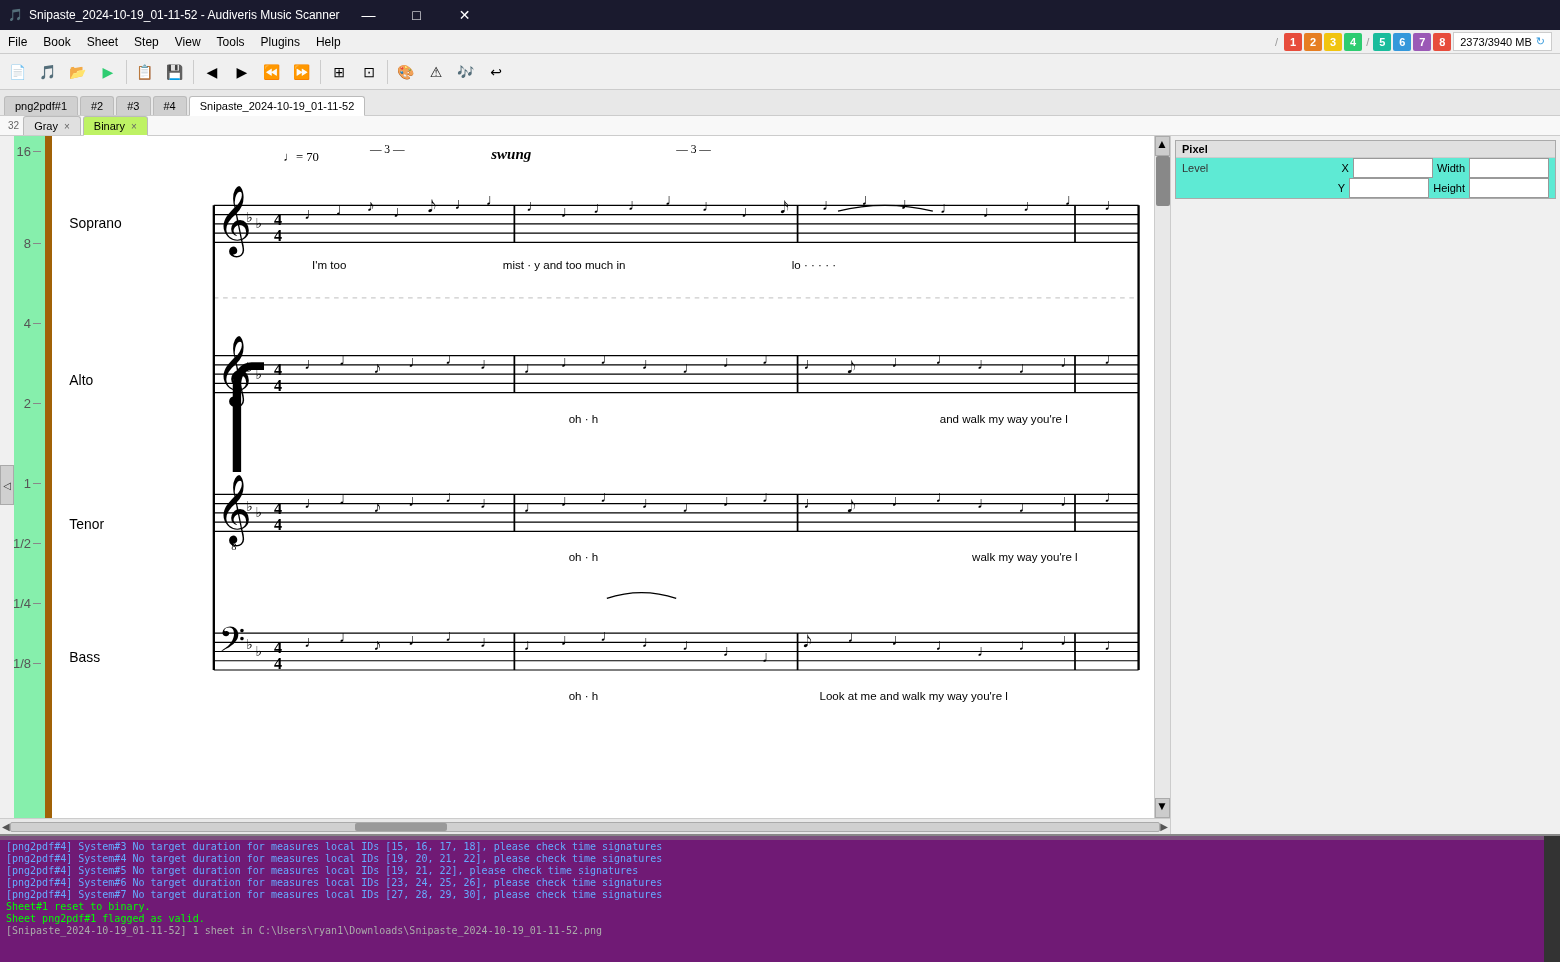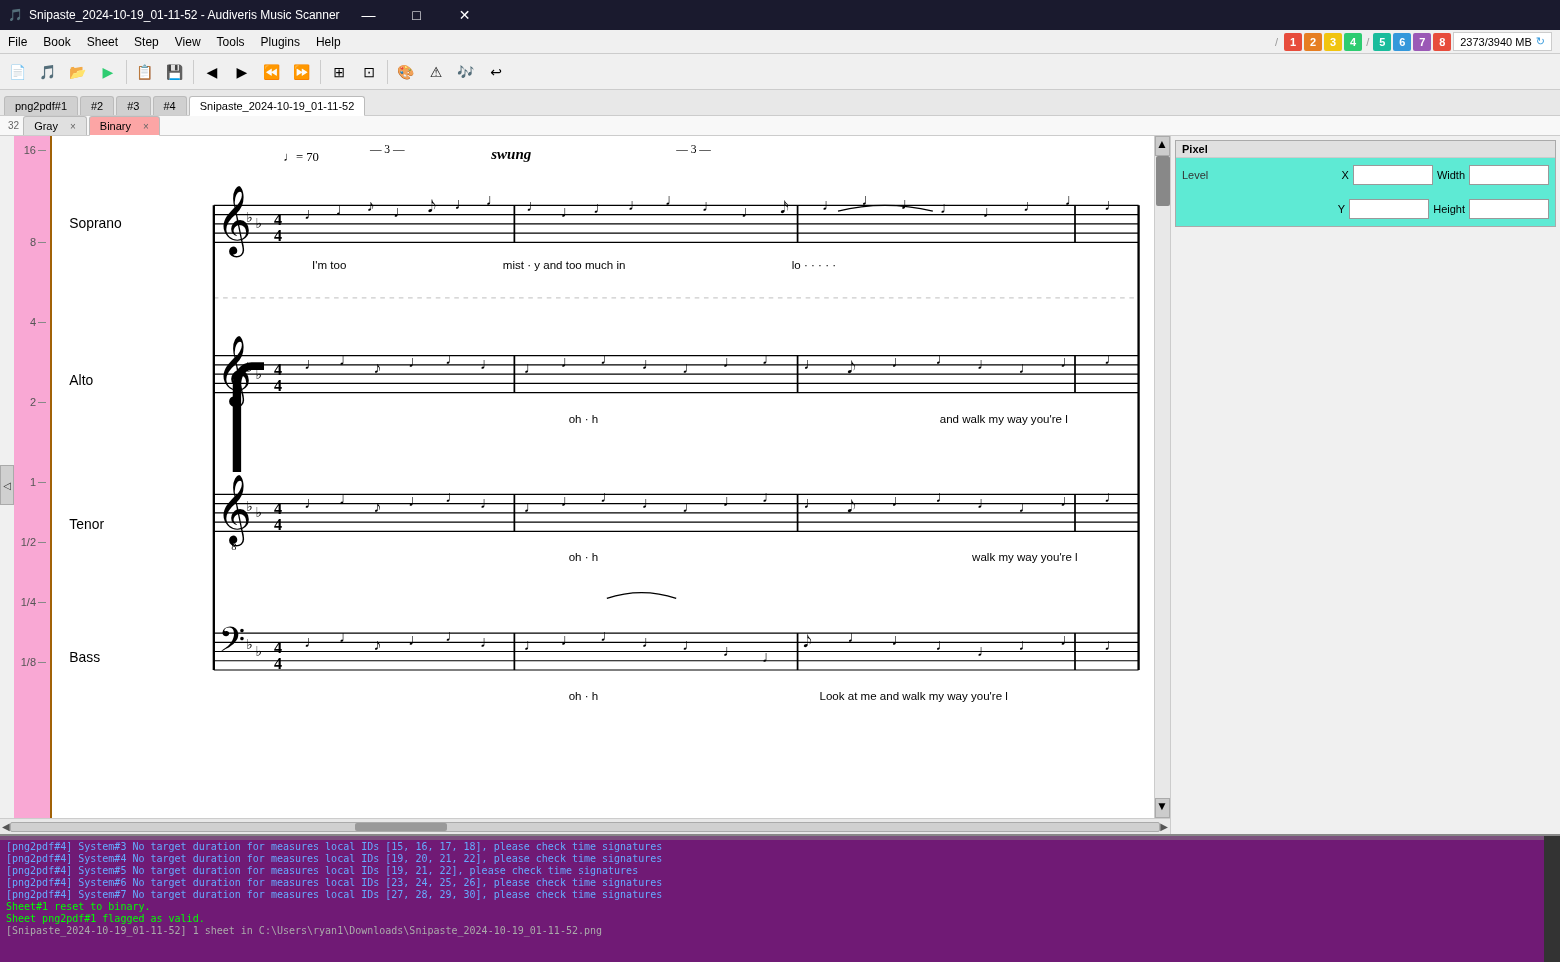--- a/index.html
+++ b/index.html
@@ -116,23 +116,23 @@
     }
     .inner-tab {
       padding: 3px 10px;
       background: #e0e0e0;
       border: 1px solid #bbb;
       border-bottom: none;
       cursor: pointer;
       font-size: 11px;
       border-radius: 3px 3px 0 0;
       margin-right: 2px;
-      display: flex; align-items: center; gap: 12px;
-    }
-    .inner-tab.active { background: #fca5a5; border-bottom: 1px solid white; margin-bottom: -1px; }
+      display: flex; align-items: center; gap: 6px;
+    }
+    .inner-tab.active { background: #bef264; border-bottom: 1px solid white; margin-bottom: -1px; }
     .inner-tab .close-x { color: #666; font-size: 10px; cursor: pointer; }
 
     
     #score-area {
       flex: 1;
       background: white;
       overflow: hidden;
       position: relative;
     }
 
@@ -151,21 +151,21 @@
     .panel-section-title {
       background: #e0e0e0;
       padding: 2px 6px;
       font-size: 11px;
       font-weight: bold;
       border-bottom: 1px solid #ccc;
     }
     .panel-field-row {
       display: flex;
       align-items: center;
-      padding: 7px 6px;
+      padding: 0 6px;
       gap: 4px;
       font-size: 11px;
     }
     .panel-field-label { width: 60px; color: #333; }
     .panel-input {
       width: 80px;
       height: 20px;
       border: 1px solid #999;
       background: white;
       padding: 0 3px;
@@ -271,24 +271,24 @@
       overflow: hidden;
       position: relative;
     }
     #canvas-and-ruler {
       display: flex;
       flex: 1;
       overflow: hidden;
     }
     .vertical-scale {
       width: 38px;
-      background: #f9a8d4;
-      border-right: 2px solid #a16207;
+      background: #86efac;
+      border-right: 7px solid #a16207;
       position: relative;
-      font-size: 11px;
+      font-size: 13px;
       color: #555;
       overflow: hidden;
     }
     .scale-item {
       position: absolute;
       right: 4px;
       display: flex;
       align-items: center;
       gap: 2px;
     }

